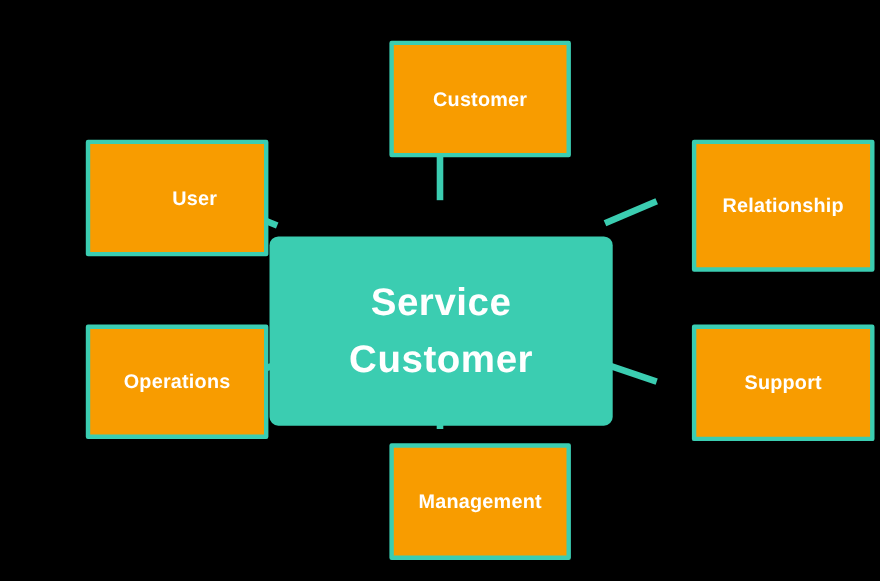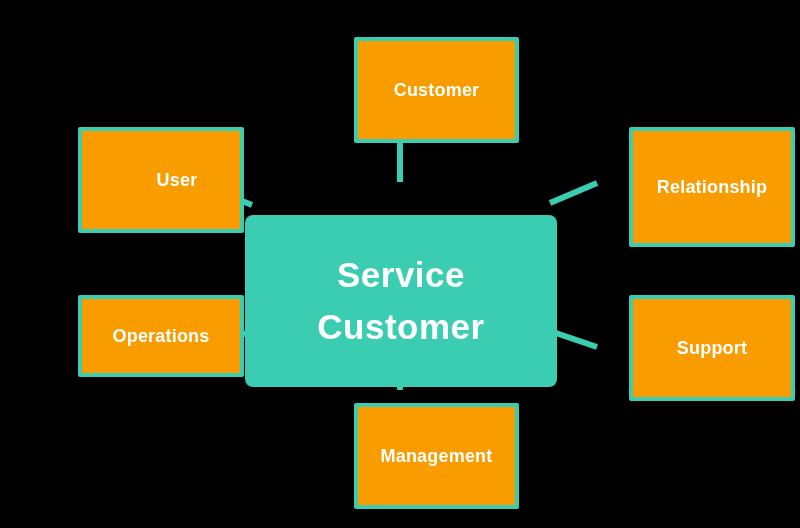--- a/index.html
+++ b/index.html
@@ -86,21 +86,21 @@
   </div>
 
   <div class="node" style="left:42px;top:127px;width:166px;height:106px;padding-left:32px;">
     <span class="node-label">User</span>
   </div>
 
   <div class="node" style="left:593px;top:127px;width:166px;height:120px;">
     <span class="node-label">Relationship</span>
   </div>
 
-  <div class="node" style="left:42px;top:295px;width:166px;height:82px;">
+  <div class="node" style="left:42px;top:295px;width:166px;height:104px;">
     <span class="node-label">Operations</span>
   </div>
 
   <div class="node" style="left:593px;top:295px;width:166px;height:106px;">
     <span class="node-label">Support</span>
   </div>
 
   <div class="node" style="left:318px;top:403px;width:165px;height:106px;">
     <span class="node-label">Management</span>
   </div>

